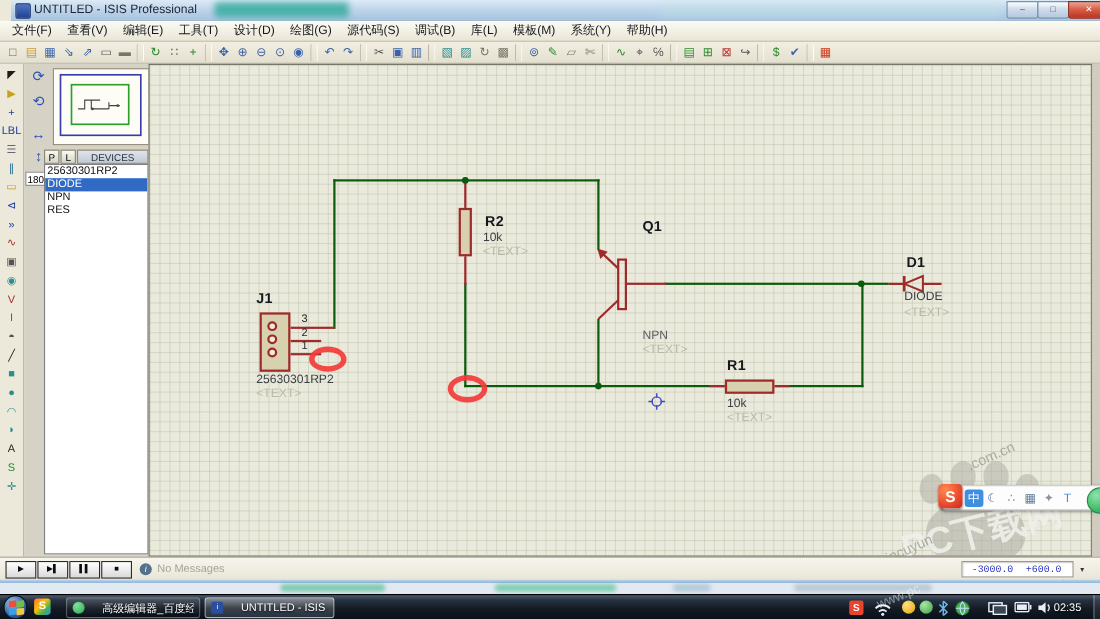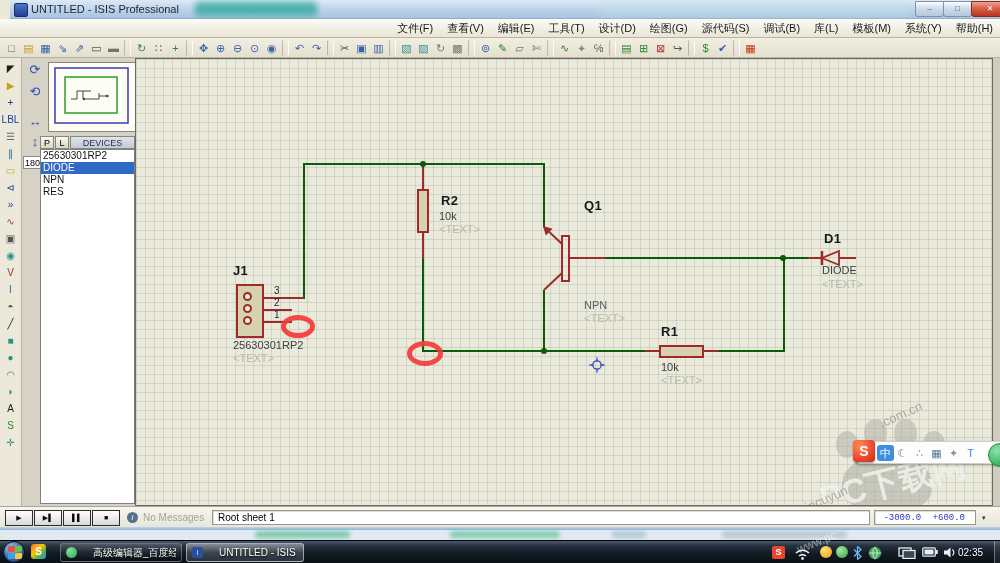--- a/index.html
+++ b/index.html
@@ -12,21 +12,21 @@
             background:linear-gradient(#dceaf7,#b9d0e8 60%,#a9c4e0);border-bottom:1px solid #8fb0cf;}
   #titlebar .blob1{position:absolute;left:185px;top:2px;width:122px;height:14px;background:#2fa99b;filter:blur(3px);opacity:.8;border-radius:3px;}
   #titlebar .blob2{position:absolute;left:590px;top:2px;width:310px;height:14px;background:#bfe2e4;filter:blur(4px);opacity:.45;border-radius:3px;}
   #app-icon{position:absolute;left:4px;top:3px;width:12px;height:12px;background:linear-gradient(#4a77c8,#23418f);border:1px solid #1a2f66;border-radius:2px;}
   #title-text{position:absolute;left:21px;top:0;height:18px;line-height:18px;font-size:11px;color:#1c2430;}
   .winbtn{position:absolute;top:1px;height:14px;border:1px solid #7b93ad;border-radius:0 0 3px 3px;
           background:linear-gradient(#fdfeff,#cfdceb 45%,#b4c8dd);color:#3b5068;font-size:8px;line-height:13px;text-align:center;}
   #btn-close{background:linear-gradient(#f0a292,#d9604a 45%,#b83521);color:#fff;border-color:#8e2a1a;}
   
   #menubar{position:absolute;left:0;top:19px;width:1000px;height:19px;background:linear-gradient(#fcfbf4,#e9e6d6);
-           border-bottom:1px solid #b8b5a4;display:flex;align-items:center;padding-left:4px;box-sizing:border-box;justify-content:flex-end;}
+           border-bottom:1px solid #b8b5a4;display:flex;align-items:center;padding-left:4px;box-sizing:border-box;}
   .menu-item{font-size:11px;color:#15181c;padding:0 7px;line-height:18px;cursor:default;}
   #toolbar{position:absolute;left:0;top:38px;width:1000px;height:20px;background:linear-gradient(#f2efe2,#e3e0d0);
            border-bottom:1px solid #b8b5a4;display:flex;align-items:center;padding-left:3px;box-sizing:border-box;}
   .tbtn{width:15px;height:16px;margin:0 1px;font-size:11px;line-height:16px;text-align:center;border-radius:2px;}
   .tbtn.sep{width:5px;height:16px;border-left:1px solid #b9b6a5;border-right:1px solid #fffef4;margin:0 2px;font-size:0;}
   
   #mode-toolbar{position:absolute;left:0;top:58px;width:22px;height:448px;background:#ece9db;border-right:1px solid #b8b5a4;
                 display:flex;flex-direction:column;align-items:center;padding-top:2px;box-sizing:border-box;}
   .mbtn{width:18px;height:17px;font-size:10px;line-height:17px;text-align:center;}
   #left-panel{position:absolute;left:22px;top:58px;width:113px;height:448px;background:#d6d2c5;}
@@ -336,21 +336,20 @@
     <div class="abs" style="left:993px;top:58px;width:7px;height:448px;background:#d0ccc0;"></div>
 
     <div id="statusbar">
       <div class="abs" style="left:4px;top:2px;"></div>
       <div class="simbtn" style="left: 5px;">▶</div>
         <div class="simbtn" style="left: 34px;">▶▌</div>
         <div class="simbtn" style="left: 63px;">▌▌</div>
         <div class="simbtn" style="left: 92px;">■</div>
       <div id="msg-icon">i</div>
       <div id="msg-text">No Messages</div>
-      <div class="sunken" style="left:212px;width:658px;padding-left:5px;">Root sheet 1</div>
       <div class="sunken" id="coords" style="left:874px;width:102px;">
         <span style="margin-right: 6px;">-3000.0</span>
         <span style="margin-right: 6px;">+600.0</span>
         <span>th</span>
       </div>
       <div class="abs" style="left:982px;top:7px;font-size:7px;color:#333;">▾</div>
     </div>
     <div id="app-frame-bottom"></div>
   </div>
 

